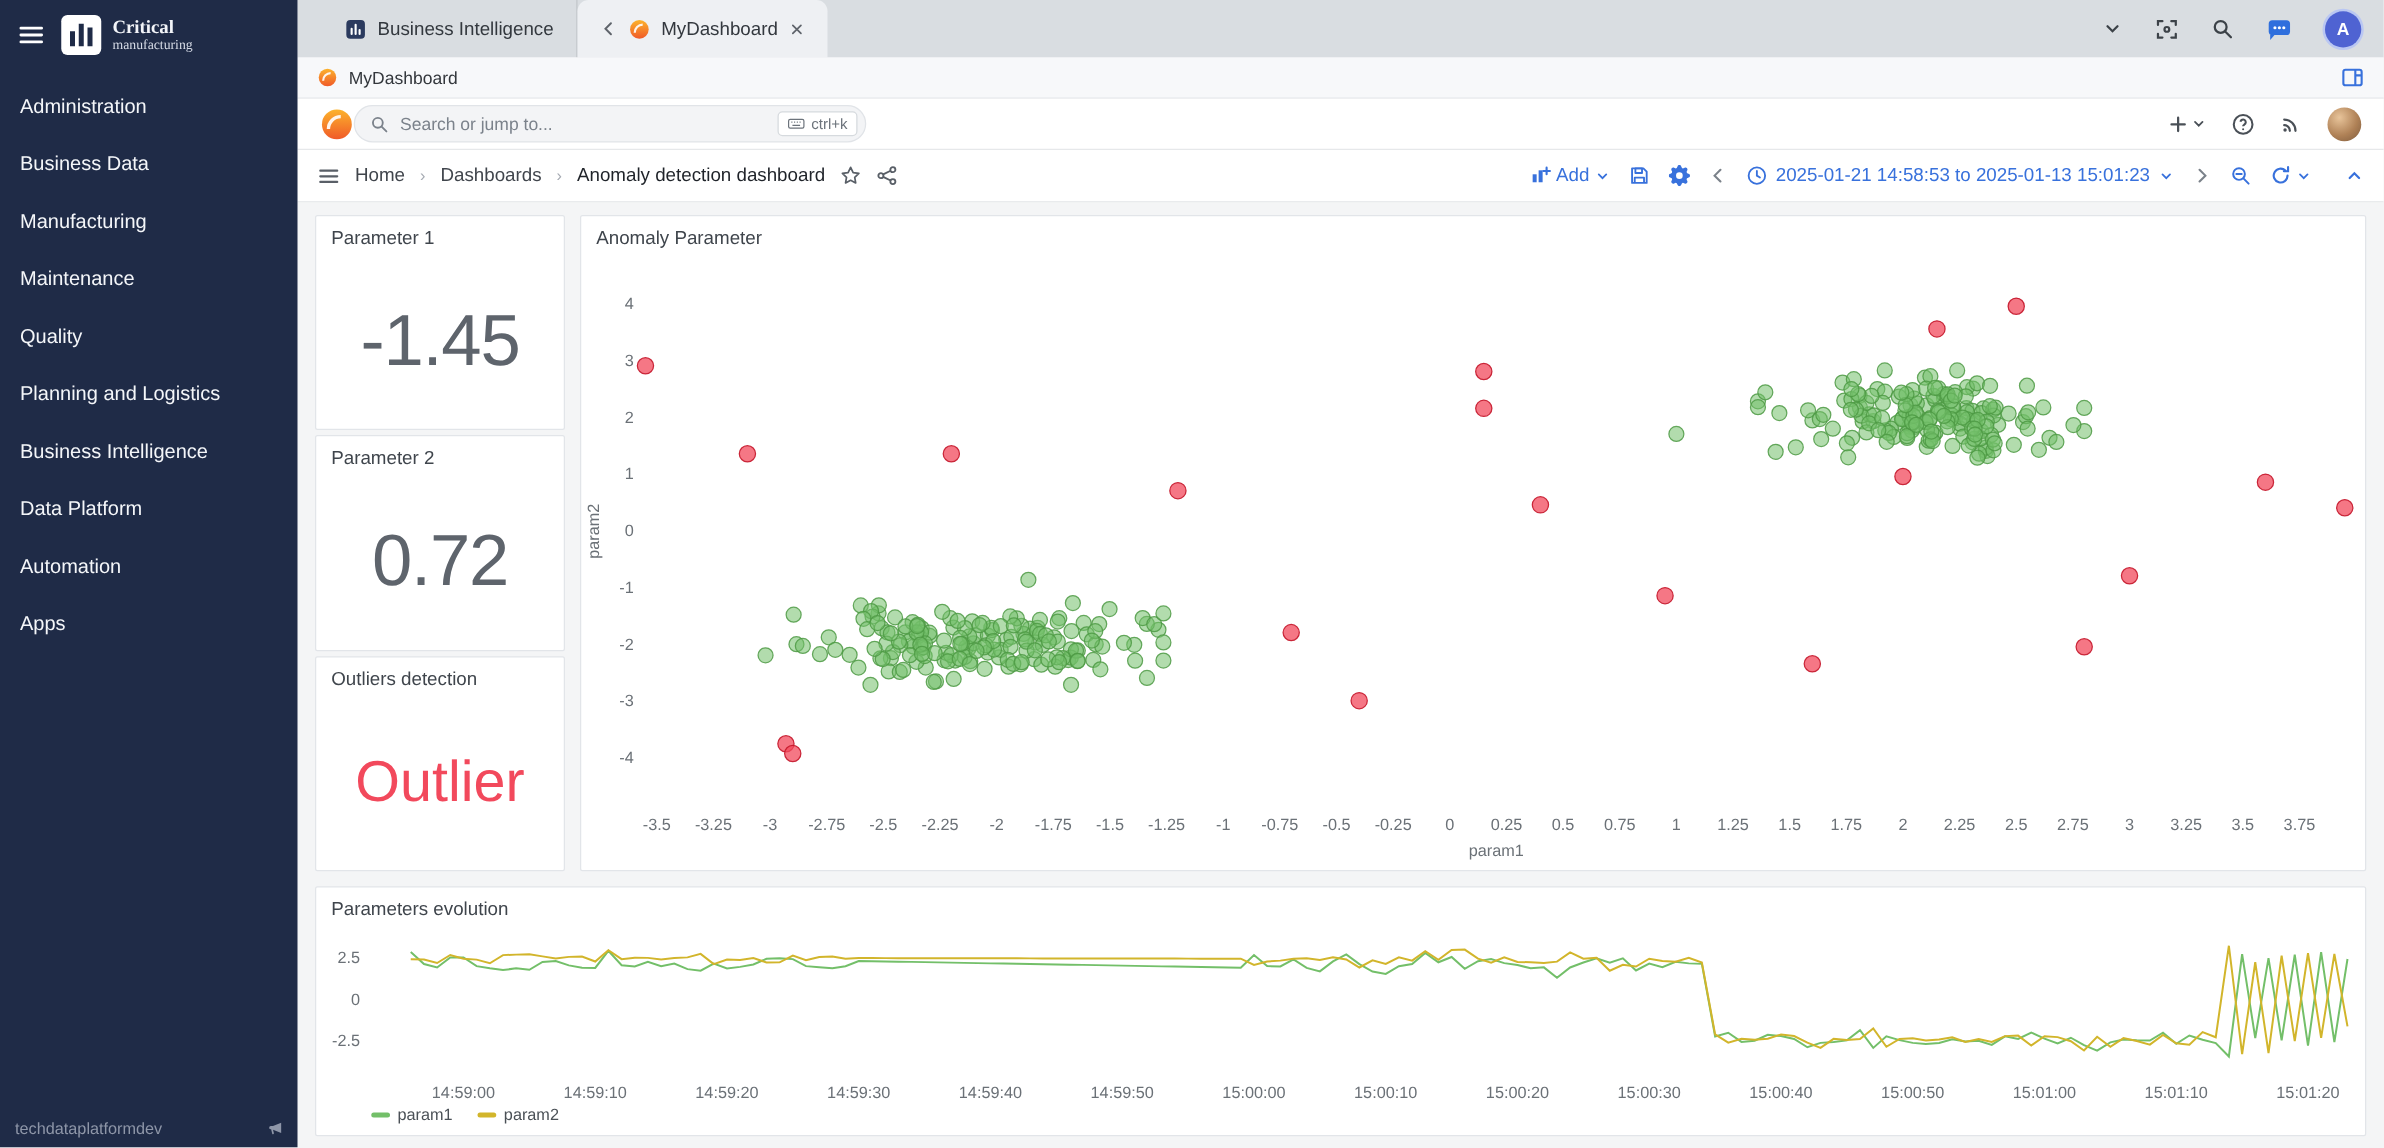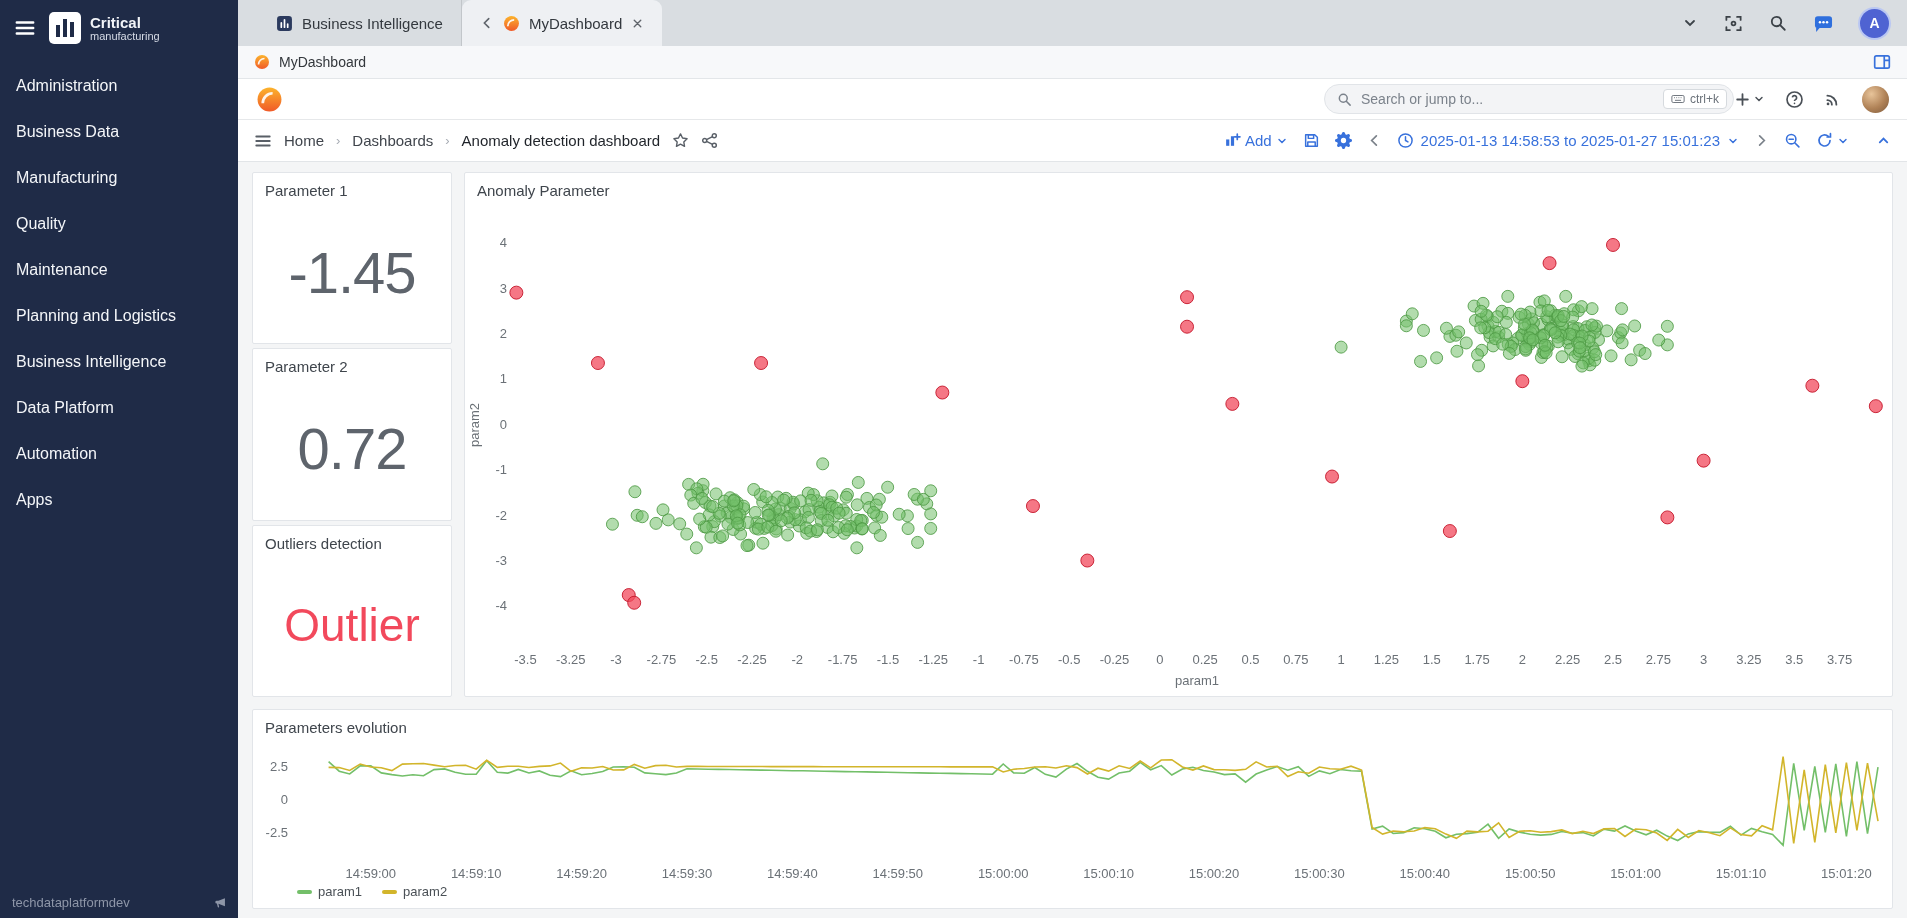--- a/index.html
+++ b/index.html
@@ -3,21 +3,21 @@
 <meta charset="utf-8">
 <style>
   * { margin:0; padding:0; box-sizing:border-box; }
   html,body { width:1907px; height:918px; overflow:hidden; font-family:"Liberation Sans", sans-serif; background:#f4f5f6; }
   :root { --navy:#1f2b47; --blue:#3871DC; --ink:#3f454c; --tick:#6b7177; --pborder:#e2e5e9; }
 
   .app { display:flex; width:1907px; height:918px; }
 
   
   .sidebar { width:238px; flex:0 0 238px; background:var(--navy); color:#f2f4f8; position:relative; }
-  .sb-top { display:flex; align-items:center; gap:12px; padding:11px 12px 8px 14px; }
+  .sb-top { display:flex; align-items:center; gap:12px; padding:11px 12px 8px 14px;font-family:Liberation Serif, serif; }
   .sb-burger { color:#fff; cursor:pointer; }
   .sb-logo { display:flex; align-items:center; gap:8px; }
   .logo-text .lt1 { font-size:15px; font-weight:bold; line-height:15px; }
   .logo-text .lt2 { font-size:11px; color:#d6dbe6; line-height:12px; }
   .sb-menu { margin-top:10px; }
   .sb-item { padding:14px 16px; font-size:16px; color:#f4f6f9; cursor:pointer; }
   .sb-footer { position:absolute; left:12px; right:10px; bottom:8px; display:flex; justify-content:space-between; align-items:center; font-size:13px; color:#8e96a8; }
 
   
   .main { flex:1; display:flex; flex-direction:column; min-width:0; }
@@ -30,21 +30,21 @@
   .tabstrip-right { margin-left:auto; display:flex; align-items:center; gap:26px; padding-right:18px; color:#3c4248; }
   .avatar-a { width:29px; height:29px; border-radius:50%; background:#4f63d2; color:#fff; font-size:14px; font-weight:bold; display:flex; align-items:center; justify-content:center; box-shadow:0 0 0 2px #bac7f2; cursor:pointer; }
 
   
   .subbar { height:33px; flex:0 0 33px; background:#f7f8fa; border-bottom:1px solid #e3e6e9; display:flex; align-items:center; gap:9px; padding:0 16px; }
   .subbar-title { font-size:14px; color:#33373c; }
   .subbar-right { margin-left:auto; color:var(--blue); display:flex; cursor:pointer; }
 
   
   .gheader { height:41px; flex:0 0 41px; background:#fff; border-bottom:1px solid #e6e8ea; display:flex; align-items:center; padding:0 18px; }
-  .gsearch-wrap { flex:1; display:flex; justify-content:flex-end; }
+  .gsearch-wrap { flex:1; display:flex; justify-content:flex-start; }
   .gsearch { width:410px; height:30px; border-radius:15px; background:#f3f4f6; border:1px solid #e1e4e8; display:flex; align-items:center; gap:9px; padding:0 6px 0 12px; color:#7b828b; font-size:14px; cursor:text; }
   .gsearch .kbd { margin-left:auto; display:flex; align-items:center; gap:5px; border:1px solid #d6dade; border-radius:4px; padding:2px 7px; font-size:12px; color:#6c737b; background:#fff; }
   .gheader-right { display:flex; align-items:center; gap:20px; color:#4a5057; }
   .plus-group { display:flex; align-items:center; gap:2px; cursor:pointer; }
   .avatar-photo { width:27px; height:27px; border-radius:50%; background:radial-gradient(circle at 35% 30%, #e8c49a 0%, #b08257 55%, #7d5a3c 100%); cursor:pointer; }
 
   
   .toolbar { height:42px; flex:0 0 42px; background:#fff; border-bottom:1px solid #e2e5e8; display:flex; align-items:center; gap:12px; padding:0 16px; }
   .crumb { font-size:15px; color:#40454c; cursor:pointer;text-align:center; }
   .crumb.current { color:#1f2329; }
@@ -98,22 +98,22 @@
         <div class="logo-text">
           <div class="lt1">Critical</div>
           <div class="lt2">manufacturing</div>
         </div>
       </div>
     </div>
     <nav class="sb-menu">
       <div class="sb-item">Administration</div>
       <div class="sb-item">Business Data</div>
       <div class="sb-item">Manufacturing</div>
+      <div class="sb-item">Maintenance</div>
       <div class="sb-item">Quality</div>
-      <div class="sb-item">Maintenance</div>
       <div class="sb-item">Planning and Logistics</div>
       <div class="sb-item">Business Intelligence</div>
       <div class="sb-item">Data Platform</div>
       <div class="sb-item">Automation</div>
       <div class="sb-item">Apps</div>
     </nav>
     <div class="sb-footer">
       <span>techdataplatformdev</span>
       <span class="icon">
         <svg width="14" height="14" viewBox="0 0 16 16" fill="currentColor">
@@ -304,21 +304,21 @@
         <span class="tb-gray">
           <svg width="15" height="15" viewBox="0 0 16 16" fill="none" stroke="currentColor" stroke-width="1.8" stroke-linecap="round">
               <path d="M10 3L5 8l5 5"></path>
             </svg>
         </span>
         <span class="timepicker">
           <svg width="17" height="17" viewBox="0 0 16 16" fill="none" stroke="currentColor" stroke-width="1.4" stroke-linecap="round">
               <circle cx="8" cy="8" r="6.2"></circle>
               <path d="M8 4.5V8l2.3 1.4"></path>
             </svg>
-          <span class="time-text">2025-01-13 14:58:53 to 2025-01-27 15:01:23</span>
+          <span class="time-text">2025-01-21 14:58:53 to 2025-01-13 15:01:23</span>
           <svg width="12" height="12" viewBox="0 0 16 16" fill="none" stroke="currentColor" stroke-width="1.9" stroke-linecap="round">
               <path d="M4 6l4 4 4-4"></path>
             </svg>
         </span>
         <span class="tb-gray">
           <svg width="15" height="15" viewBox="0 0 16 16" fill="none" stroke="currentColor" stroke-width="1.8" stroke-linecap="round">
               <path d="M6 3l5 5-5 5"></path>
             </svg>
         </span>
         <span class="tb-blue">

